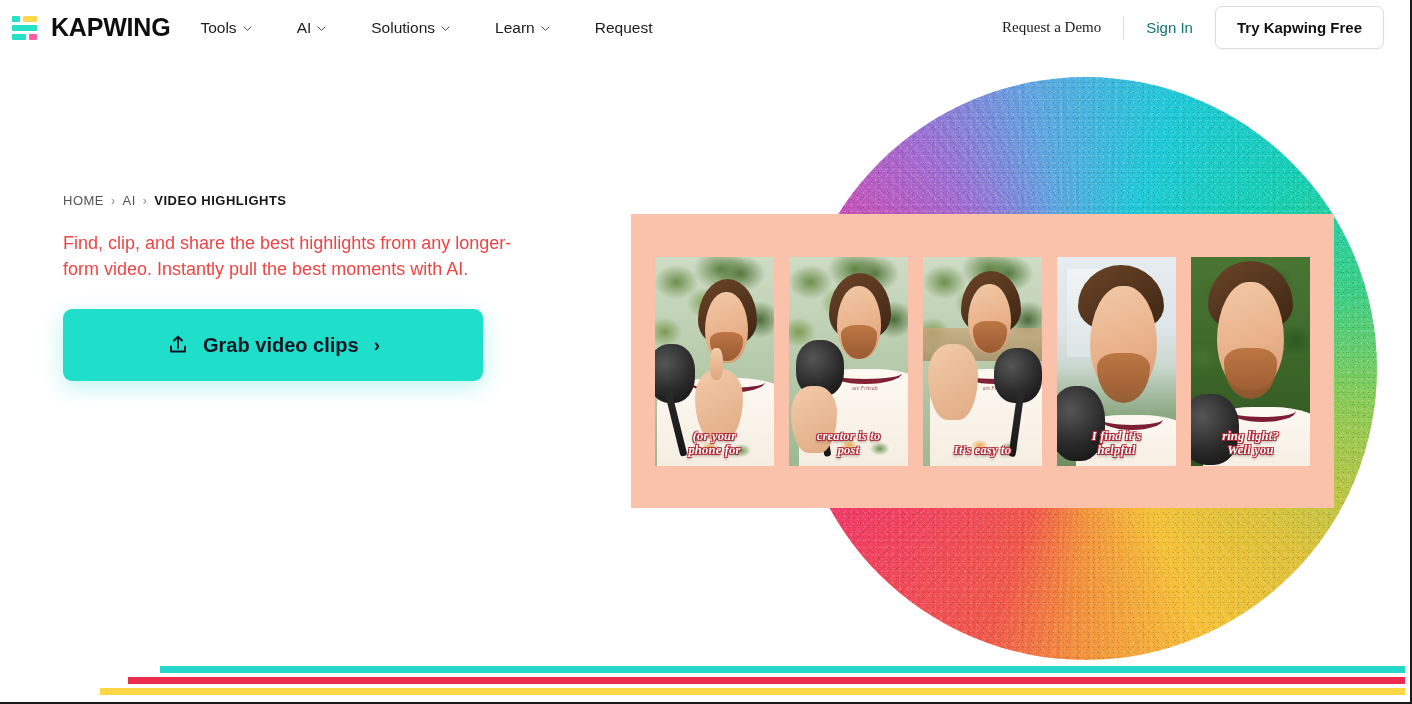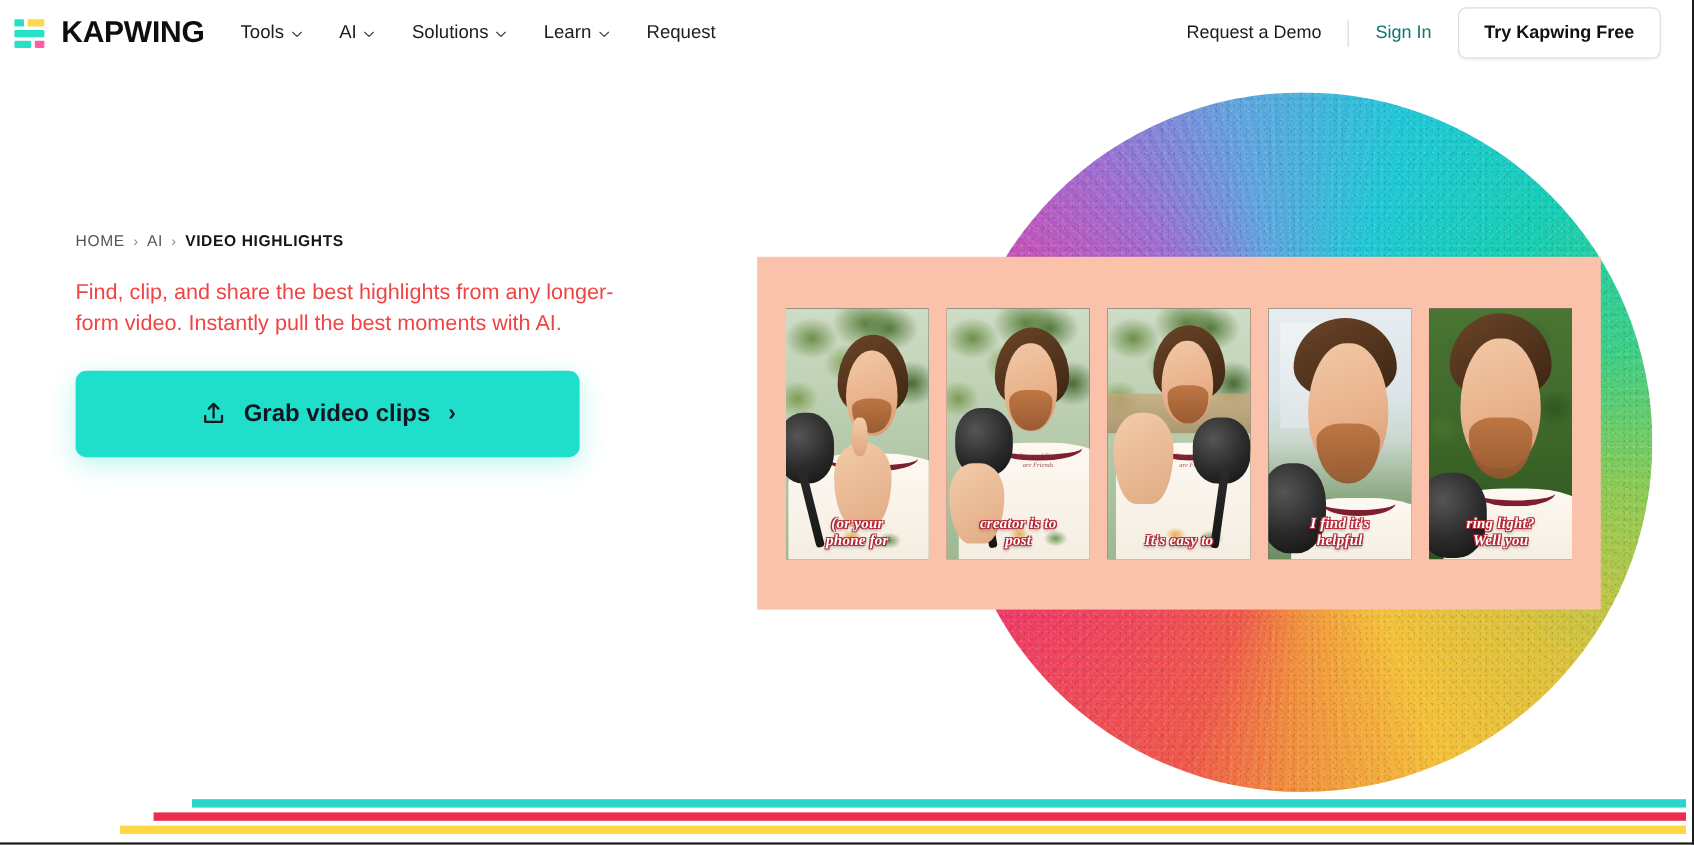--- a/index.html
+++ b/index.html
@@ -36,35 +36,35 @@
   .logo-row { display: flex; gap: 3px; height: 6px; }
   .lb { border-radius: 1px; }
   .lb.teal { background: #27e0c8; }
   .lb.yellow { background: #ffd84d; }
   .lb.pink { background: #ff5fa2; }
   .brand-word {
     font-size: 25px; font-weight: 800; letter-spacing: -0.2px;
     color: #0e0e0e; font-family: "Liberation Sans", sans-serif;
   }
 
-  .nav-links { display: flex; align-items: center; gap: 31px; }
+  .nav-links { display: flex; align-items: center; gap: 45px; }
   .nav-link {
     display: flex; align-items: center; gap: 6px;
     font-size: 15.5px; color: #1c1c1c; cursor: pointer;
     white-space: nowrap;
   }
   .chev {
     width: 9px; height: 9px; position: relative; top: 1px;
     flex: none;
   }
   .chev svg { display: block; }
 
   .nav-right { margin-left: auto; display: flex; align-items: center; gap: 0; }
   .nav-ghost {
-    font-size: 15px; color: #1c1c1c; cursor: pointer; white-space: nowrap;
+    font-size: 15px; color: #1c1c1c; cursor: pointer; white-space: nowrap; font-family: Liberation Serif, serif;
   }
   .nav-divider {
     width: 1px; height: 22px; background: #d8d8d8; margin: 0 22px;
   }
   .nav-signin { font-size: 15px; color: #0f766e; cursor: pointer; margin-right: 22px; }
   .nav-cta {
     font-size: 15px; font-weight: 700; color: #111;
     background: #fff; border: 1px solid #dcdcdc; border-radius: 7px;
     padding: 12px 21px; cursor: pointer; white-space: nowrap;
     box-shadow: 0 1px 2px rgba(0,0,0,0.04);

